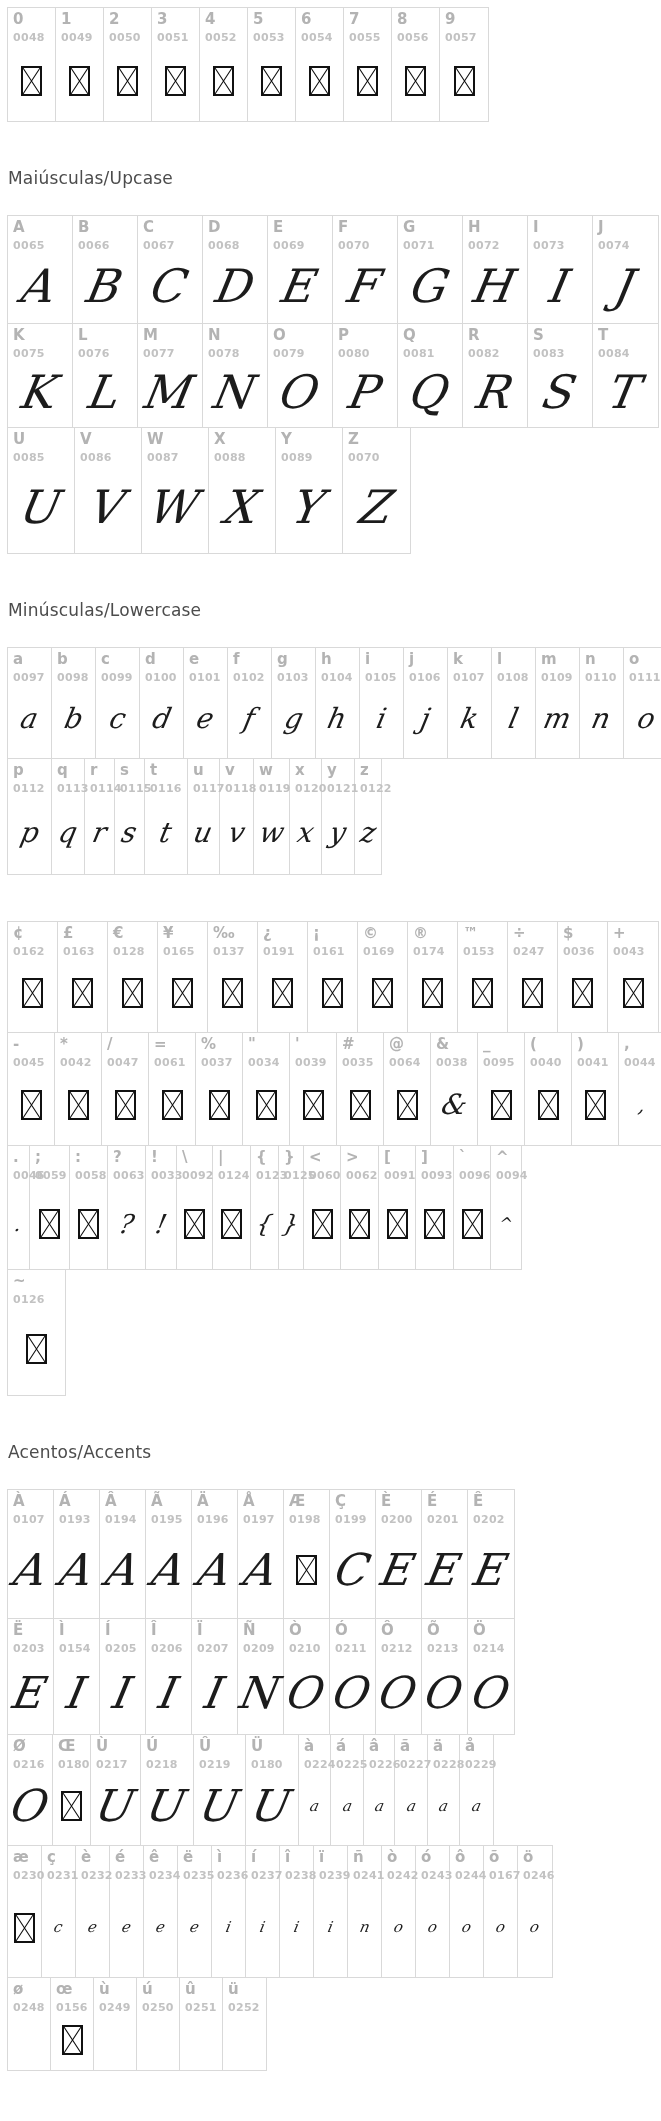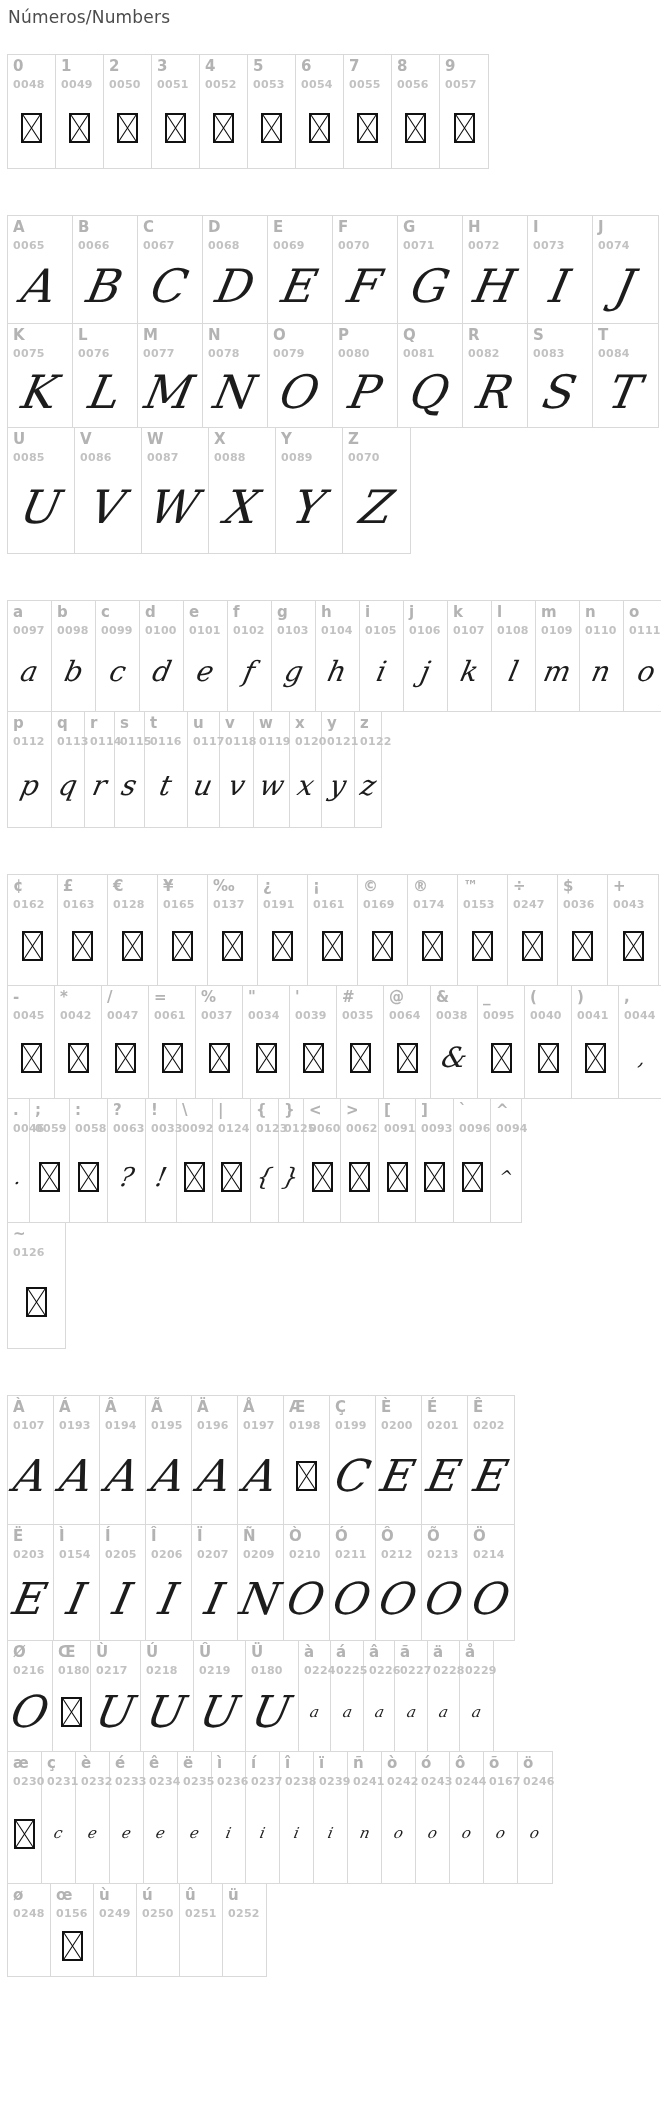--- a/index.html
+++ b/index.html
@@ -44,21 +44,20 @@
     font-style:italic;font-weight:normal;color:#1c1c1c;
     line-height:1;transform:skewX(-12deg);white-space:nowrap;
   }
   .notdef{display:block;}
 </style>
 </head>
 <body>
 
 <div id="font-map">
     <section class="glyph-section">
-      <h2 class="section-title">Números/Numbers</h2>
       <div class="grid-row" style="height: 113px;">
         <div class="cell" style="width: 48px;">
           <div class="cell-head">
             <div class="lab">0</div>
             <div class="code">0048</div>
           </div>
           <div class="glyph-area">
             <svg width="21" height="30" viewBox="0 0 21 30" class="notdef">
               <rect x="1" y="1" width="19" height="28" fill="none" stroke="#111" stroke-width="2"></rect>
               <path d="M2 2 L19 28 M19 2 L2 28" stroke="#111" stroke-width="1.1" fill="none"></path>
@@ -169,20 +168,21 @@
           <div class="glyph-area">
             <svg width="21" height="30" viewBox="0 0 21 30" class="notdef">
               <rect x="1" y="1" width="19" height="28" fill="none" stroke="#111" stroke-width="2"></rect>
               <path d="M2 2 L19 28 M19 2 L2 28" stroke="#111" stroke-width="1.1" fill="none"></path>
             </svg>
           </div>
         </div>
       </div>
     </section>
     <section class="glyph-section">
+      <h2 class="section-title">Maiúsculas/Upcase</h2>
       <div class="grid-row" style="height: 107px;">
         <div class="cell" style="width: 65px;">
           <div class="cell-head">
             <div class="lab">A</div>
             <div class="code">0065</div>
           </div>
           <div class="glyph-area">
             <span class="glyph" style="font-size: 46px;">A</span>
           </div>
         </div>
@@ -411,20 +411,21 @@
             <div class="lab">Z</div>
             <div class="code">0070</div>
           </div>
           <div class="glyph-area">
             <span class="glyph" style="font-size: 46px;">Z</span>
           </div>
         </div>
       </div>
     </section>
     <section class="glyph-section">
+      <h2 class="section-title">Minúsculas/Lowercase</h2>
       <div class="grid-row" style="height: 110px;">
         <div class="cell" style="width: 44px;">
           <div class="cell-head">
             <div class="lab">a</div>
             <div class="code">0097</div>
           </div>
           <div class="glyph-area">
             <span class="glyph" style="font-size: 28px;">a</span>
           </div>
         </div>
@@ -1153,20 +1154,21 @@
           <div class="glyph-area">
             <svg width="21" height="30" viewBox="0 0 21 30" class="notdef">
               <rect x="1" y="1" width="19" height="28" fill="none" stroke="#111" stroke-width="2"></rect>
               <path d="M2 2 L19 28 M19 2 L2 28" stroke="#111" stroke-width="1.1" fill="none"></path>
             </svg>
           </div>
         </div>
       </div>
     </section>
     <section class="glyph-section">
+      <h2 class="section-title">Acentos/Accents</h2>
       <div class="grid-row" style="height: 128px;">
         <div class="cell" style="width: 46px;">
           <div class="cell-head">
             <div class="lab">À</div>
             <div class="code">0107</div>
           </div>
           <div class="glyph-area">
             <span class="glyph" style="font-size: 44px;">A</span>
           </div>
         </div>

